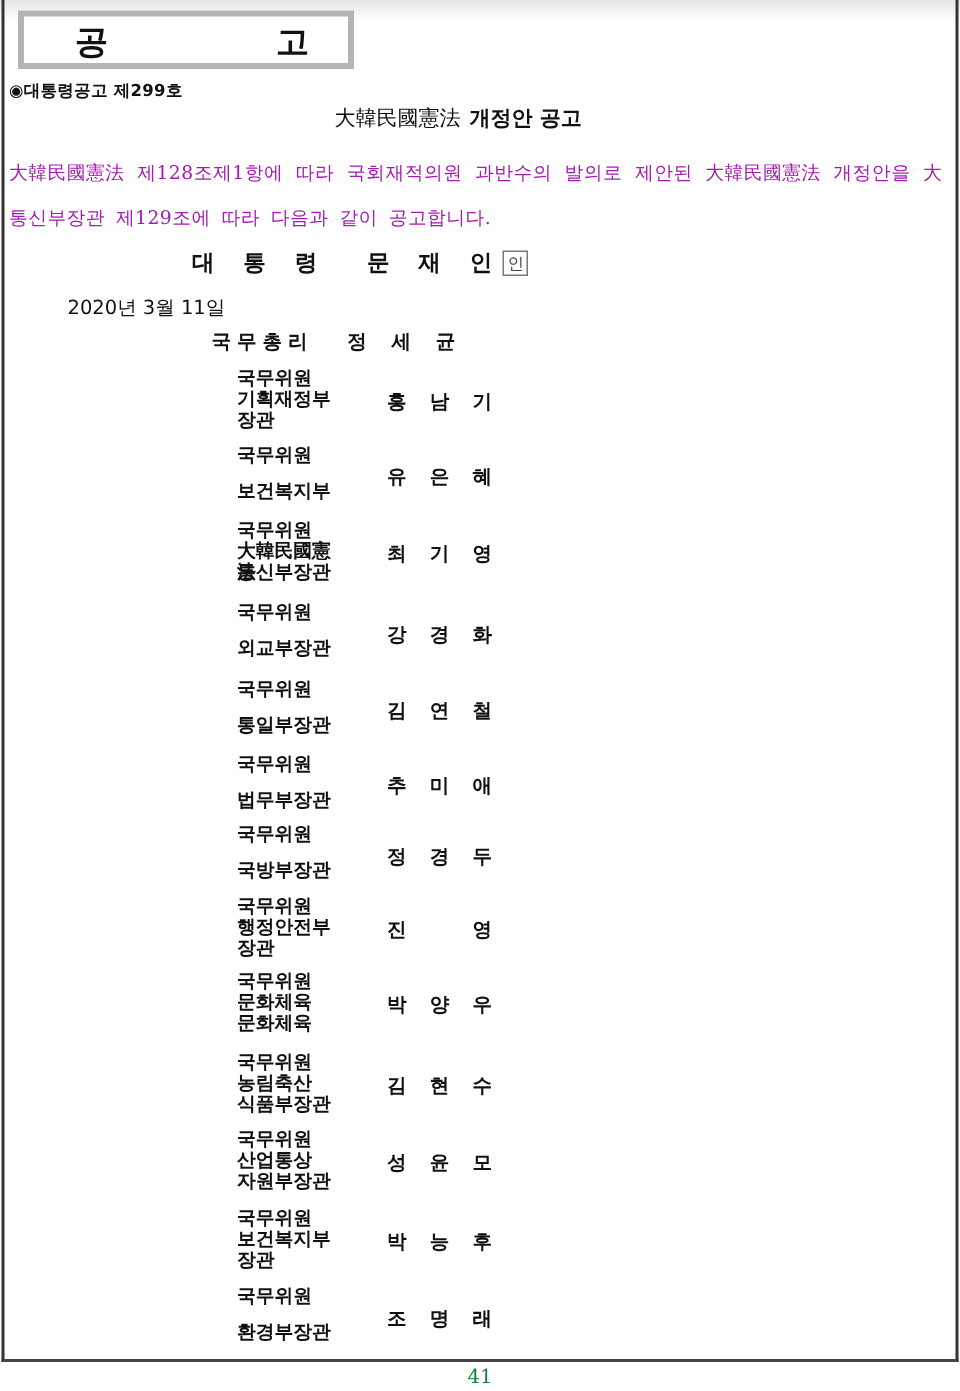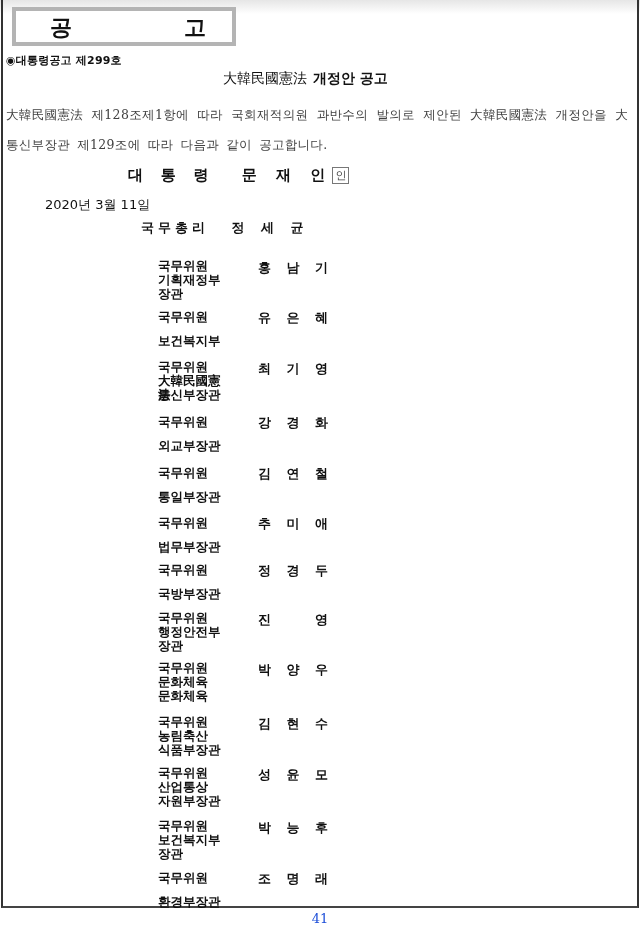--- a/index.html
+++ b/index.html
@@ -12,36 +12,36 @@
     .header-box { position: absolute; left: 12px; top: 7px; width: 216px; height: 31px;
                   border: 4px solid #b4b4b4; background: #fff; }
     .header-box .h1 { position: absolute; top: 2px; font-size: 22px; font-weight: bold; }
     .header-box .c1 { left: 34px; }
     .header-box .c2 { left: 168px; }
     .notice-no { position: absolute; left: 6px; top: 53px; font-size: 11px; font-weight: bold; letter-spacing: 0.2px; }
     .title { position: absolute; left: 223px; top: 70px; font-size: 14px; }
     .title .hanja { font-family: "DejaVu Serif", serif; font-weight: normal; }
     .title .kr { font-weight: bold; margin-left: 6px; }
     .body-text { position: absolute; left: 6px; width: 628px; font-family: "DejaVu Serif", "Liberation Serif", serif;
-                 font-size: 12.5px; color: #404040; white-space: nowrap; }
+                 font-size: 12.5px; color: #a21caf; white-space: nowrap; }
     .line1 { top: 107px; letter-spacing: 0.35px; word-spacing: 4px; }
     .line2 { top: 137px; letter-spacing: 0.3px; word-spacing: 3px; }
     .president { position: absolute; left: 128px; top: 166px; font-size: 15px; font-weight: bold; }
     .president span { display: inline-block; }
     .seal { display: inline-block; width: 15px; height: 15px; border: 1px solid #777; font-size: 11px;
             line-height: 15px; text-align: center; font-weight: normal; color: #444; vertical-align: 1px; margin-left: 2px; }
     .date { position: absolute; left: 45px; top: 196px; font-size: 13px; font-weight: normal; }
     .pm { position: absolute; left: 141px; top: 219px; font-size: 13px; font-weight: bold; }
     .minister { position: absolute; left: 158px; width: 200px; font-size: 12.5px; font-weight: bold; }
-    .minister .role { position: absolute; left: 0; top: 14px; width: 64px; line-height: 14px; }
+    .minister .role { position: absolute; left: 0; top: 0; width: 64px; line-height: 14px; }
     .minister .role .l { display: block; height: 14px; }
     .minister .name { position: absolute; left: 100px; width: 70px; display: flex; justify-content: space-between; font-size: 13px; }
     .justify { text-align: justify; text-align-last: justify; }
     .footer { position: absolute; left: 0; width: 640px; top: 911px; text-align: center;
-              font-family: "DejaVu Serif", serif; font-size: 13px; color: #1d4ed8; }
+              font-family: "DejaVu Serif", serif; font-size: 13px; color: #15803d; }
   </style>
 </head>
 <body>
 
 <div class="topfade"></div>
 <div class="frame"></div>
 
 <div class="header-box">
   <span class="h1 c1">공</span>
   <span class="h1 c2">고</span>
@@ -50,21 +50,21 @@
 <div class="notice-no">◉대통령공고 제299호</div>
 
 <div class="title">
   <span class="hanja">大韓民國憲法</span><span class="kr">개정안 공고</span>
 </div>
 
 <div class="body-text line1">大韓民國憲法 제128조제1항에 따라 국회재적의원 과반수의 발의로 제안된 大韓民國憲法 개정안을 大</div>
 <div class="body-text line2">통신부장관 제129조에 따라 다음과 같이 공고합니다.</div>
 
 <div class="president">
-  <span style="word-spacing:14px;font-family:Liberation Serif, serif;">대 통 령</span>
+  <span style="word-spacing:14px;">대 통 령</span>
   <span style="margin-left:28px; word-spacing:14px;">문 재 인</span>
   <span class="seal">인</span>
 </div>
 
 <div class="date">2020년 3월 11일</div>
 
 <div class="pm">
   <span style="letter-spacing:4px;font-family:Liberation Serif, serif;">국무총리</span>
   <span style="margin-left:18px; word-spacing:12px;">정 세 균</span>
 </div>

